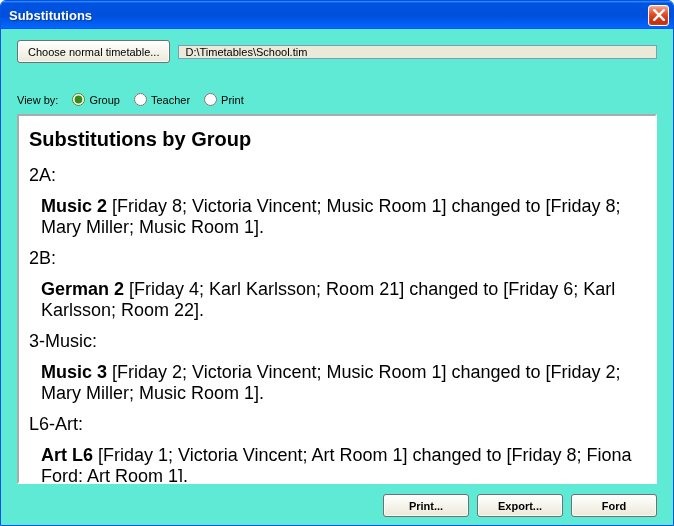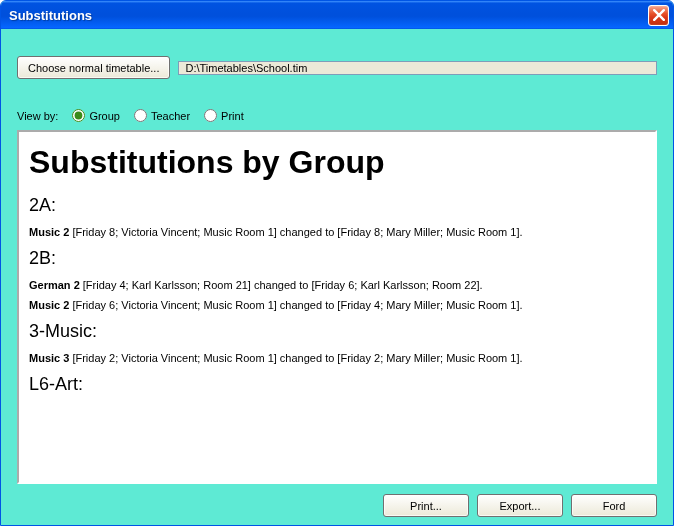--- a/index.html
+++ b/index.html
@@ -37,21 +37,21 @@
     width: 21px; height: 21px;
     background: linear-gradient(to bottom, #f7a891 0%, #e7522a 40%, #d9391a 60%, #c12f0f 100%);
     border: 1px solid #fff;
     border-radius: 3px;
     display:flex; align-items:center; justify-content:center;
     box-shadow: inset 0 0 1px rgba(255,255,255,0.8);
   }
   .close-btn svg { width:12px; height:12px; }
   .body {
     flex:1;
-    padding: 27px 16px 8px 16px;
+    padding: 11px 16px 8px 16px;
     display:flex;
     flex-direction:column;
     overflow:hidden;
   }
   .toprow {
     display:flex;
     align-items:center;
     gap:8px;
     margin-bottom:10px;
   }
@@ -101,41 +101,41 @@
     overflow:hidden;
   }
   .content-scroll {
     flex:1;
     overflow-y: scroll;
     padding: 6px 10px;
     color:#000;
     font-family: Arial, sans-serif;
   }
   .content-scroll h1 {
-    font-size: 32px;
+    font-size: 20px;
     font-weight: bold;
     margin: 6px 0 14px 0;
   }
   .content-scroll h2 {
     font-size: 18px;
     font-weight: normal;
     margin: 10px 0 10px 0;
   }
   .sub-line {
-    font-size: 11px;
-    margin: 2px 0 8px 0;
+    font-size: 18px;
+    margin: 2px 0 8px 12px;
   }
   .sub-line .lbl { font-weight: bold; }
   .bottom-row {
     display:flex;
     justify-content:flex-end;
     gap:8px;
     padding-top:10px;
   }
-  .bottom-row .xp-button { min-width: 86px; }
+  .bottom-row .xp-button { min-width: 86px; font-weight: bold; }
   
   .content-scroll::-webkit-scrollbar { width:17px; }
   .content-scroll::-webkit-scrollbar-track { background:#f1efe2; border-left:1px solid #d4d0c8; }
   .content-scroll::-webkit-scrollbar-thumb { background:linear-gradient(to right,#c8d6f9,#b0c4f4); border:1px solid #7b9ed6; border-radius:2px; }
   .content-scroll::-webkit-scrollbar-button { height:17px; background:linear-gradient(to bottom,#e5eefc,#bcd1f6); border:1px solid #7b9ed6; }
 </style>
 </head>
 <body>
 
 <div class="window">
@@ -172,24 +172,24 @@
     </div>
 
     <div class="content-frame">
       <div class="content-scroll" id="report">
         <h1>Substitutions by Group</h1>
 
       <h2>2A:</h2>
           <div class="sub-line"><span class="lbl">Music 2</span><span> [Friday 8; Victoria Vincent; Music Room 1] changed to [Friday 8; Mary Miller; Music Room 1].</span></div>
           <h2>2B:</h2>
           <div class="sub-line"><span class="lbl">German 2</span><span> [Friday 4; Karl Karlsson; Room 21] changed to [Friday 6; Karl Karlsson; Room 22].</span></div>
-          <div class="sub-line"><span class="lbl">Music 2</span><span> [Friday 6; Victoria Vincent; Music Room 1] changed to [Friday 4; Mary Miller; Music Room 1].</span></div>
           <h2>3-Music:</h2>
           <div class="sub-line"><span class="lbl">Music 3</span><span> [Friday 2; Victoria Vincent; Music Room 1] changed to [Friday 2; Mary Miller; Music Room 1].</span></div>
           <h2>L6-Art:</h2>
+          <div class="sub-line"><span class="lbl">Art L6</span><span> [Friday 1; Victoria Vincent; Art Room 1] changed to [Friday 8; Fiona Ford; Art Room 1].</span></div>
         </div>
     </div>
 
     <div class="bottom-row">
       <button class="xp-button">Print...</button>
       <button class="xp-button">Export...</button>
       <button class="xp-button">Ford</button>
     </div>
 
   </div>

